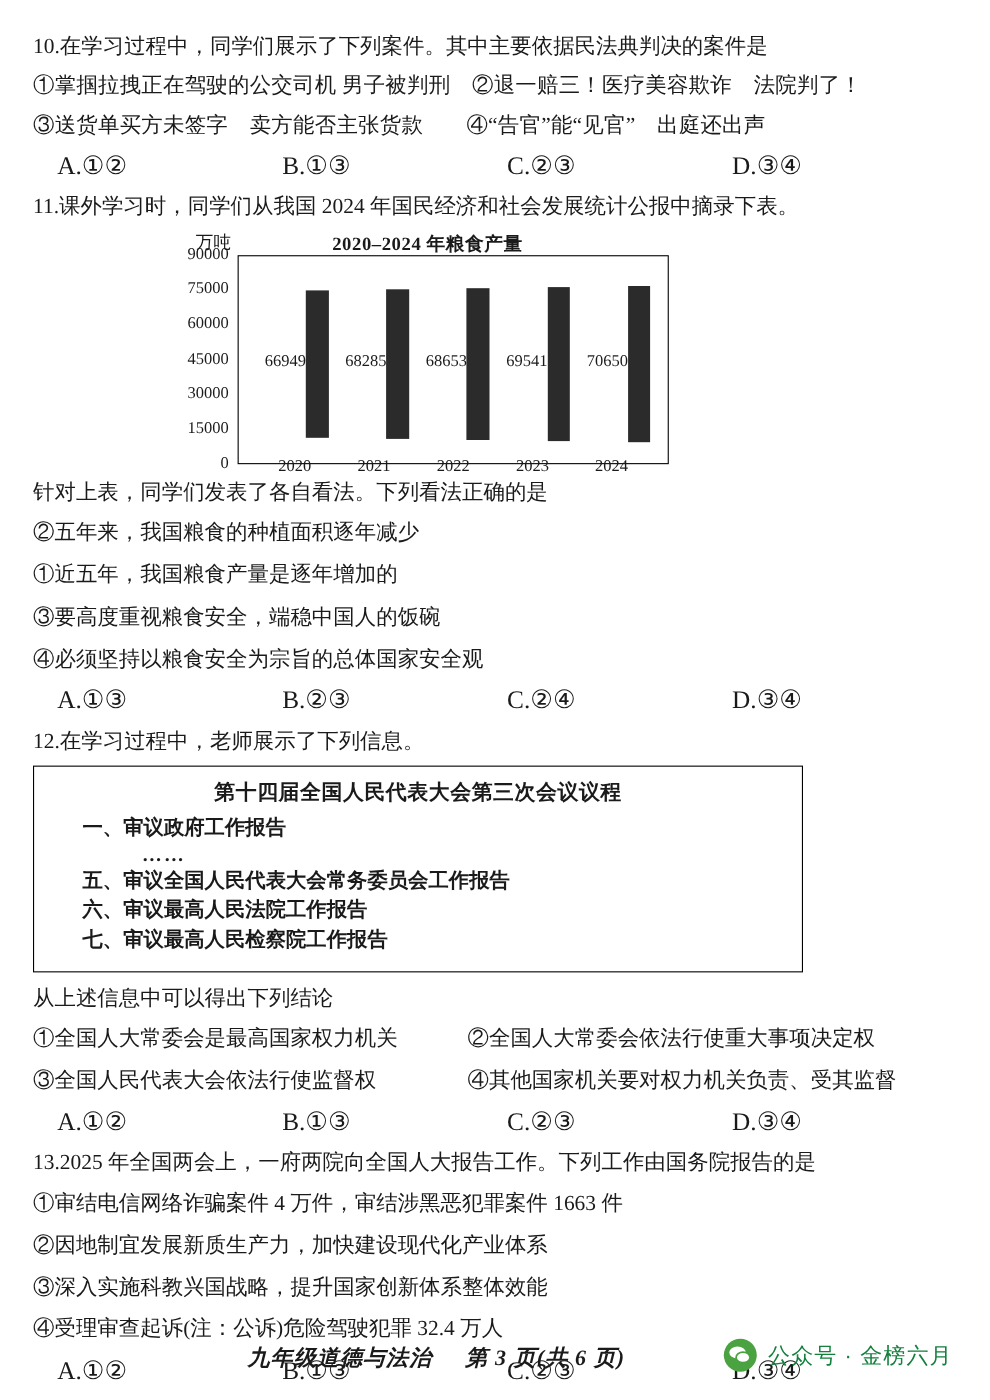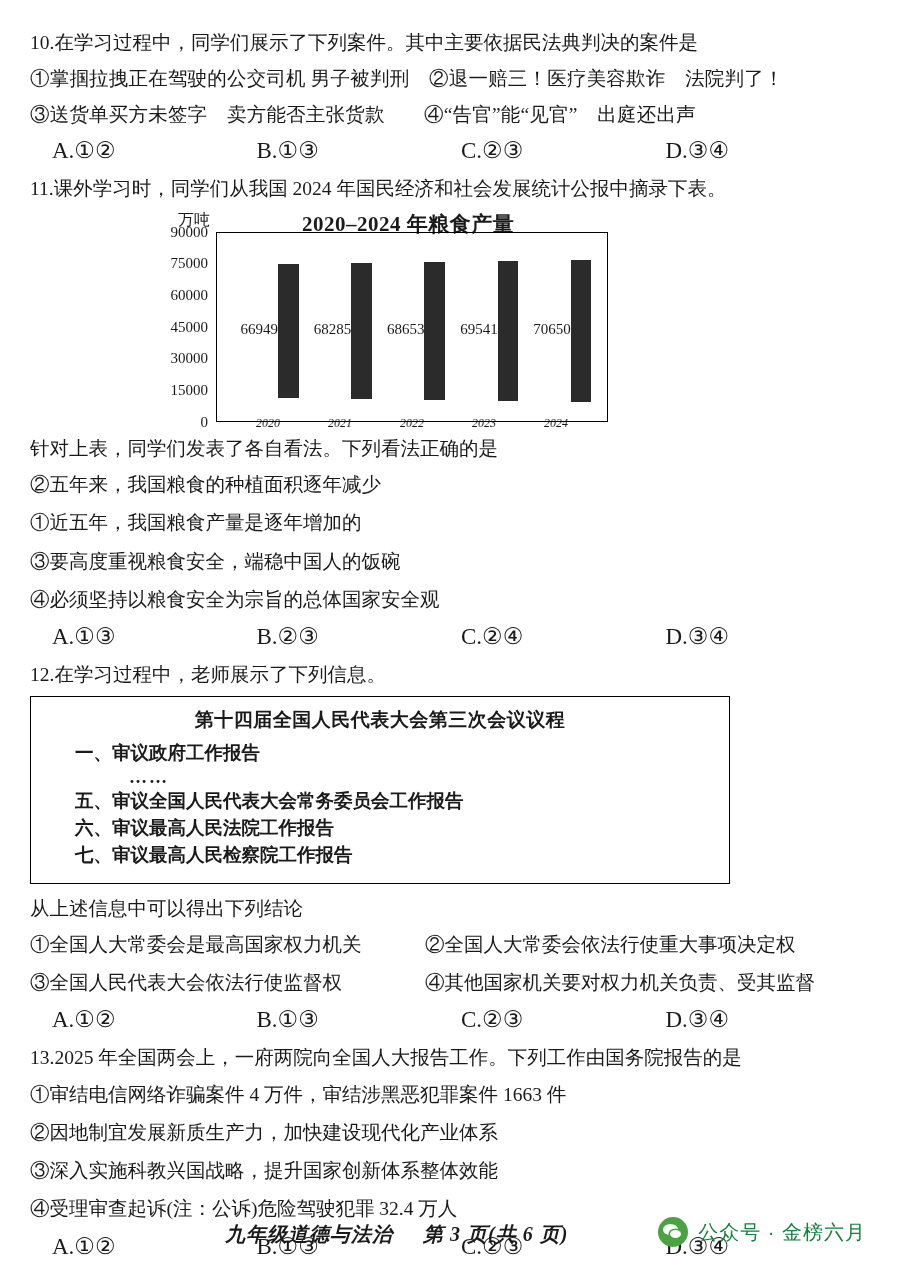--- a/index.html
+++ b/index.html
@@ -74,21 +74,21 @@
   .chart-unit {
     position: absolute;
     left: 148px;
     top: 0px;
     font-size: 16px;
   }
   .chart-title {
     position: absolute;
     left: 272px;
     top: 0px;
-    font-size: 21px;
+    font-size: 17px;
     font-weight: bold;
     letter-spacing: 0.5px;
   }
   .chart-box {
     position: absolute;
     left: 186px;
     top: 22px;
     width: 392px;
     height: 190px;
     border: 1.4px solid #000;
@@ -145,22 +145,21 @@
     top: 206px;
     width: 392px;
     display: flex;
     justify-content: space-around;
     padding: 0 16px 0 16px;
     box-sizing: border-box;
   }
   .x-axis-labels span {
     width: 58px;
     text-align: center;
-    font-size: 12px;
-    font-style: italic;
+    font-size: 15px;
   }
 
   
   .info-box {
     border: 1.6px solid #000;
     margin: 6px 0 10px 0;
     padding: 10px 14px 14px 14px;
     width: 700px;
     box-sizing: border-box;
   }

